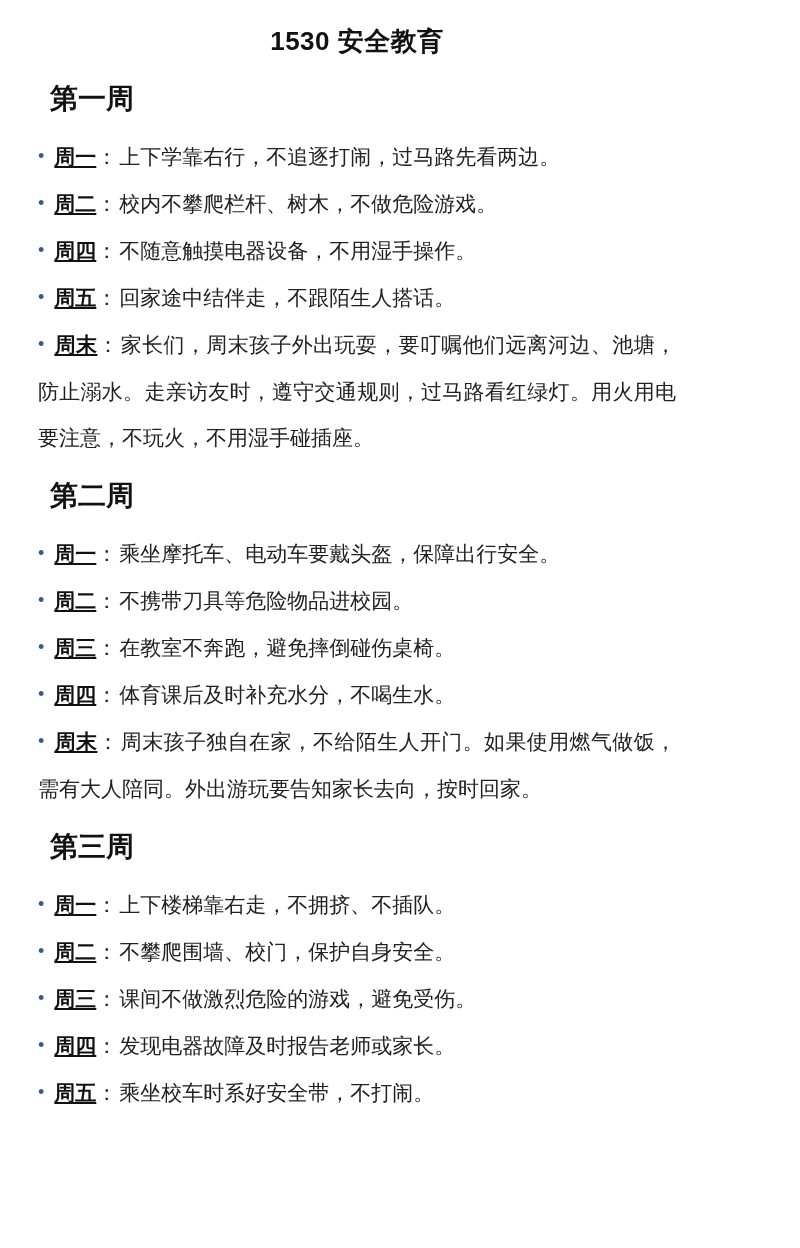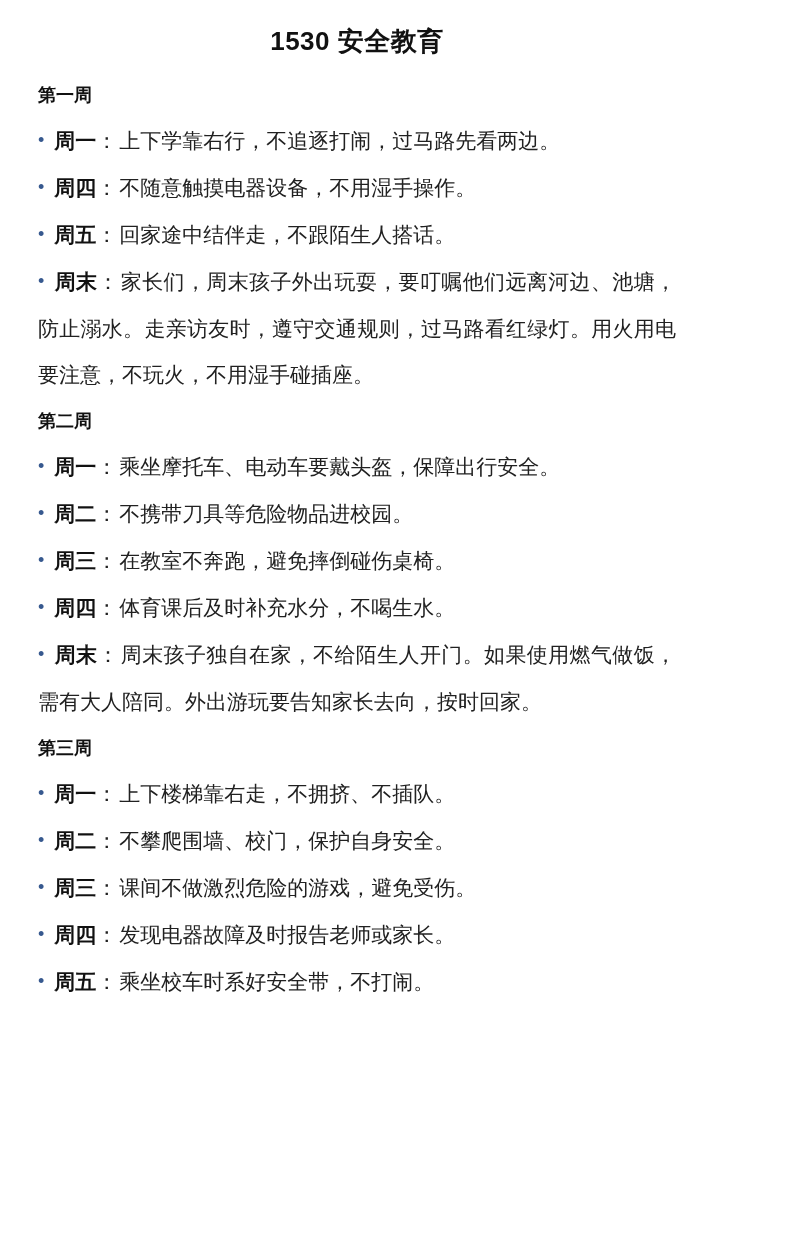--- a/index.html
+++ b/index.html
@@ -26,53 +26,54 @@
   .doc-title {
     font-size: 26px;
     line-height: 46px;
     font-weight: bold;
     text-align: center;
     margin: 0 0 8px 0;
     color: var(--heading, #111);
     letter-spacing: 0.5px;
   }
   .week-heading {
-    font-size: 18px;
+    font-size: 28px;
     line-height: 46px;
     font-weight: bold;
-    margin: 0;
+    margin: 12px;
     color: var(--heading, #111);
   }
   .item {
     font-size: 21px;
     line-height: 46px;
     margin: 0;
     text-align: justify;
     text-justify: inter-ideograph;
   }
   .bullet {
     color: var(--bullet, #37598F);
     font-size: 18px;
     margin-right: 10px;
     position: relative;
     top: -2px;
   }
-  .label { font-weight: bold; color: var(--heading, #111); }
+  .label { font-weight: bold; color: var(--heading, #111); text-decoration: underline; }
   .sep { margin-right: 2px; }
 </style>
 </head>
 <body>
 
 <div class="page">
 
   <h1 class="doc-title">1530 安全教育</h1>
 
   <section>
     <h2 class="week-heading">第一周</h2>
     <p class="item"><span class="bullet">•</span><span class="label">周一</span><span class="sep">：</span><span class="text">上下学靠右行，不追逐打闹，过马路先看两边。</span></p>
+    <p class="item"><span class="bullet">•</span><span class="label">周二</span><span class="sep">：</span><span class="text">校内不攀爬栏杆、树木，不做危险游戏。</span></p>
     <p class="item"><span class="bullet">•</span><span class="label">周四</span><span class="sep">：</span><span class="text">不随意触摸电器设备，不用湿手操作。</span></p>
     <p class="item"><span class="bullet">•</span><span class="label">周五</span><span class="sep">：</span><span class="text">回家途中结伴走，不跟陌生人搭话。</span></p>
     <p class="item"><span class="bullet">•</span><span class="label">周末</span><span class="sep">：</span><span class="text">家长们，周末孩子外出玩耍，要叮嘱他们远离河边、池塘，防止溺水。走亲访友时，遵守交通规则，过马路看红绿灯。用火用电要注意，不玩火，不用湿手碰插座。</span></p>
   </section>
 
   <section>
     <h2 class="week-heading">第二周</h2>
     <p class="item"><span class="bullet">•</span><span class="label">周一</span><span class="sep">：</span><span class="text">乘坐摩托车、电动车要戴头盔，保障出行安全。</span></p>
     <p class="item"><span class="bullet">•</span><span class="label">周二</span><span class="sep">：</span><span class="text">不携带刀具等危险物品进校园。</span></p>
     <p class="item"><span class="bullet">•</span><span class="label">周三</span><span class="sep">：</span><span class="text">在教室不奔跑，避免摔倒碰伤桌椅。</span></p>

